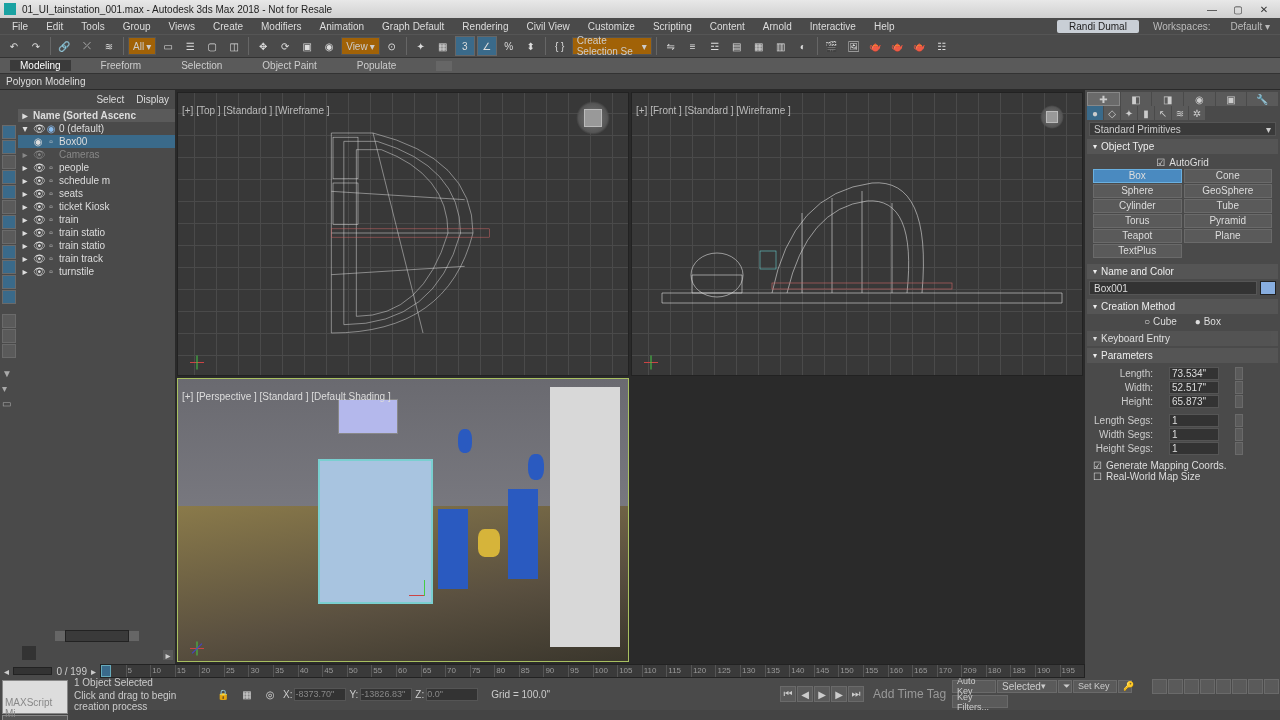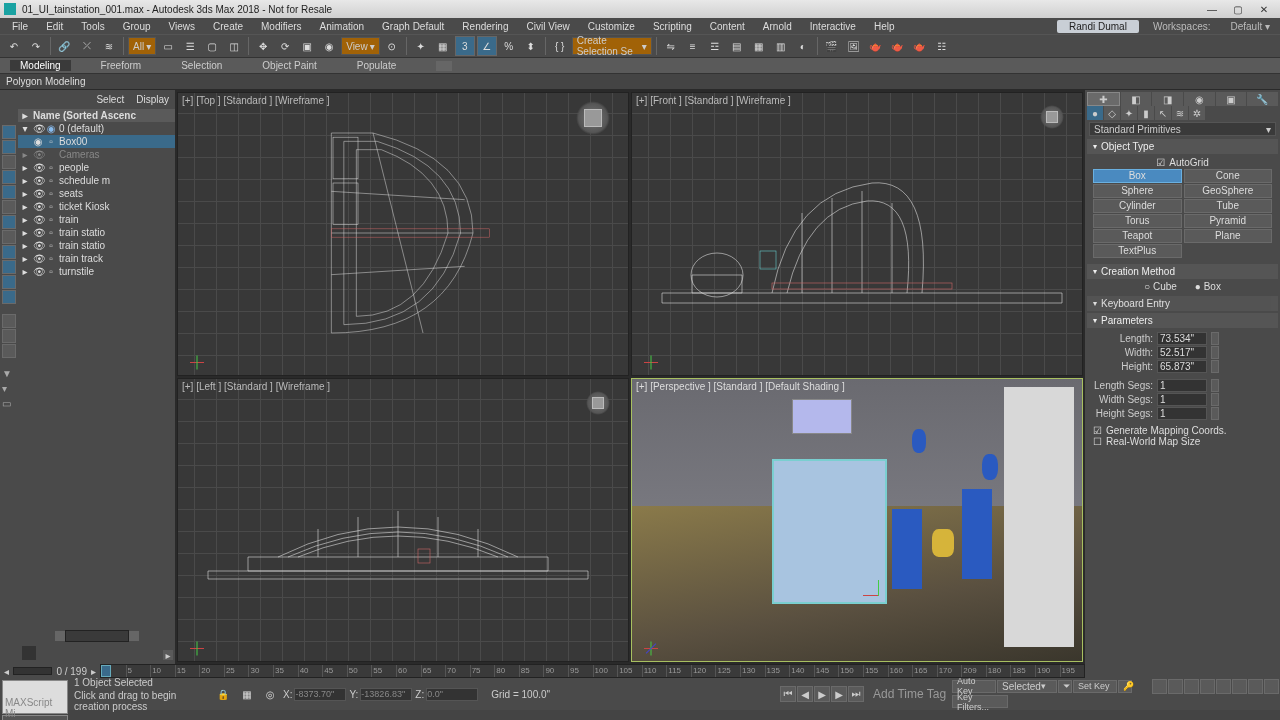--- a/index.html
+++ b/index.html
@@ -46,21 +46,21 @@
 .scenerow.sel { background:#3a6a8a; }
 .sci { width:10px; height:10px; display:inline-block; text-align:center; line-height:10px; }
 .scenescroll { display:flex; align-items:center; justify-content:center; padding-top:6px; }
 .hscroll { width:64px; height:12px; background:#3a3a3a; border:1px solid #222; position:relative; }
 .hscroll::before,.hscroll::after { content:''; position:absolute; width:10px; height:10px; top:0; background:#666; }
 .hscroll::before{left:-11px;} .hscroll::after{right:-11px;}
 
 .viewports { flex:1; background:#2a2a2a; display:grid; grid-template-columns:1fr 1fr; grid-template-rows:1fr 1fr; gap:2px; padding:2px; position:relative; }
 .vp { background:#383838; position:relative; border:1px solid #222; overflow:hidden; }
 .vp.active { border:1px solid #a8c060; }
-.vplabel { position:absolute; top:2px; left:4px; font-size:10px; color:#bbb; z-index:5; }
+.vplabel { position:absolute; top:12px; left:4px; font-size:10px; color:#bbb; z-index:5; }
 .grid3d { position:absolute; inset:0; background-image:linear-gradient(#4a4a4a 1px,transparent 1px),linear-gradient(90deg,#4a4a4a 1px,transparent 1px); background-size:22px 22px; background-position:center; }
 .wire { position:absolute; }
 .axisgz { position:absolute; bottom:8px; left:8px; width:22px; height:22px; }
 .axisgz .ax { position:absolute; width:14px; height:1px; left:4px; bottom:4px; }
 .viewcube { position:absolute; top:8px; right:18px; width:34px; height:34px; background:radial-gradient(circle,#777 0%,#555 60%,transparent 70%); border-radius:50%; display:flex; align-items:center; justify-content:center; }
 .viewcube .c { width:18px; height:18px; background:#999; border:1px solid #bbb; }
 .viewcube.sm { width:24px; height:24px; top:12px; right:18px; }
 .persp { background:linear-gradient(#6a6a70,#888890); }
 .persp .floor { position:absolute; bottom:0; left:0; right:0; height:55%; background:linear-gradient(170deg,#8a7a4a 0%,#5a5040 60%,#3a362c 100%); transform-origin:bottom; }
 .boxobj { position:absolute; background:#a8c4e0; border:2px solid #7acfd0; }
@@ -74,21 +74,21 @@
 .rp-sub .t.on { background:#3a6a8a; }
 .rp-dd { margin:2px 4px; height:14px; background:#3a3a3a; border:1px solid #555; display:flex; align-items:center; padding:0 4px; font-size:10px; justify-content:space-between; }
 .rollout { margin:1px 2px; }
 .ro-hdr { background:#555; color:#eee; padding:2px 6px; font-size:10px; display:flex; align-items:center; gap:4px; }
 .ro-hdr::before { content:'▾'; font-size:8px; }
 .ro-body { padding:3px 6px; background:#4a4a4a; }
 .chk { display:flex; align-items:center; justify-content:center; gap:4px; font-size:10px; color:#ddd; }
 .btnrow { display:flex; gap:2px; margin:1px 0; }
 .pbtn { flex:1; height:14px; background:#5a5a5a; border:1px solid #6a6a6a; text-align:center; line-height:12px; font-size:10px; color:#ddd; }
 .pbtn.on { background:#4a8ac0; border-color:#6ab0e0; }
-.fld { display:flex; align-items:center; gap:4px; font-size:10px; color:#ccc; margin:1px 0; }
+.fld { display:flex; align-items:center; gap:16px; font-size:10px; color:#ccc; margin:1px 0; }
 .fld .lbl { width:60px; text-align:right; }
 .fld input { width:50px; height:13px; background:#333; border:1px solid #555; color:#ddd; font-size:10px; padding:0 2px; }
 .fld .spin { width:8px; height:13px; background:#5a5a5a; border:1px solid #6a6a6a; display:flex; flex-direction:column; }
 .namefld { display:flex; gap:3px; padding:2px; }
 .namefld input { flex:1; height:14px; background:#333; border:1px solid #555; color:#ddd; font-size:10px; padding:0 4px; }
 .swatch { width:16px; height:14px; background:#88aee0; border:1px solid #222; }
 .radio-row { display:flex; gap:18px; justify-content:center; font-size:10px; color:#ddd; padding:2px; }
 .radio-row .r::before { content:'○ '; }
 .radio-row .r.on::before { content:'● '; }
 
@@ -370,42 +370,20 @@
           <rect x="108" y="98" width="16" height="18" stroke="#6cc"></rect>
           <rect x="120" y="130" width="180" height="6" stroke="#c66"></rect>
         </g>
       </svg>
       <div class="axisgz">
           <div class="ax" style="background:#c44"></div>
           <div class="ax" style="background:#4c4;transform:rotate(-90deg)"></div>
         </div>
     </div>
 
-    <div class="vp">
-      <div class="grid3d"></div>
-      <span class="vplabel">[+] [Left ] [Standard ] [Wireframe ]</span>
-      <div class="viewcube sm">
-          <div class="c" style="width:12px;height:12px"></div>
-        </div>
-      <svg class="wire" viewBox="0 0 420 120" style="left:10px;top:100px;width:420px;height:120px">
-        <g fill="none" stroke="#ddd" stroke-width="0.6">
-          <path d="M20 100 L400 100 L400 92 L20 92 Z"></path>
-          <path d="M60 92 L360 92 L360 78 L60 78 Z"></path>
-          <path d="M90 78 Q210 18 330 78"></path>
-          <path d="M100 78 Q210 28 320 78"></path>
-          <path d="M110 78 Q210 36 310 78"></path>
-          <path d="M130 78 L130 50 M170 78 L170 38 M210 78 L210 32 M250 78 L250 38 M290 78 L290 50"></path>
-          <rect x="230" y="70" width="12" height="14" stroke="#c66"></rect>
-        </g>
-      </svg>
-      <div class="axisgz">
-          <div class="ax" style="background:#c44"></div>
-          <div class="ax" style="background:#4c4;transform:rotate(-90deg)"></div>
-        </div>
-    </div>
 
     <div class="vp active persp">
       <span class="vplabel" style="color:#ddd">[+] [Perspective ] [Standard ] [Default Shading ]</span>
       <div class="viewcube sm">
           <div class="c" style="width:12px;height:12px;background:#ccc"></div>
         </div>
       <div class="floor"></div>
 
       <div style="position:absolute;left:160px;top:20px;width:60px;height:35px;background:#b4b8ec;border:1px solid #888"></div>
       <div style="position:absolute;right:8px;top:8px;width:70px;height:260px;background:#d8d8d8"></div>
@@ -477,20 +455,27 @@
             <span class="pbtn">Teapot</span>
             <span class="pbtn">Plane</span>
           </div>
         <div class="btnrow">
             <span class="pbtn">TextPlus</span>
             <span class="pbtn" style="visibility:hidden"></span>
           </div>
       </div>
     </div>
 
+    <div class="rollout">
+      <div class="ro-hdr">Name and Color</div>
+      <div class="ro-body namefld">
+        <input value="Box001" style="">
+        <span class="swatch"></span>
+      </div>
+    </div>
 
     <div class="rollout">
       <div class="ro-hdr">Creation Method</div>
       <div class="ro-body radio-row">
         <span class="r">Cube</span>
         <span class="r on">Box</span>
       </div>
     </div>
 
     <div class="rollout">

